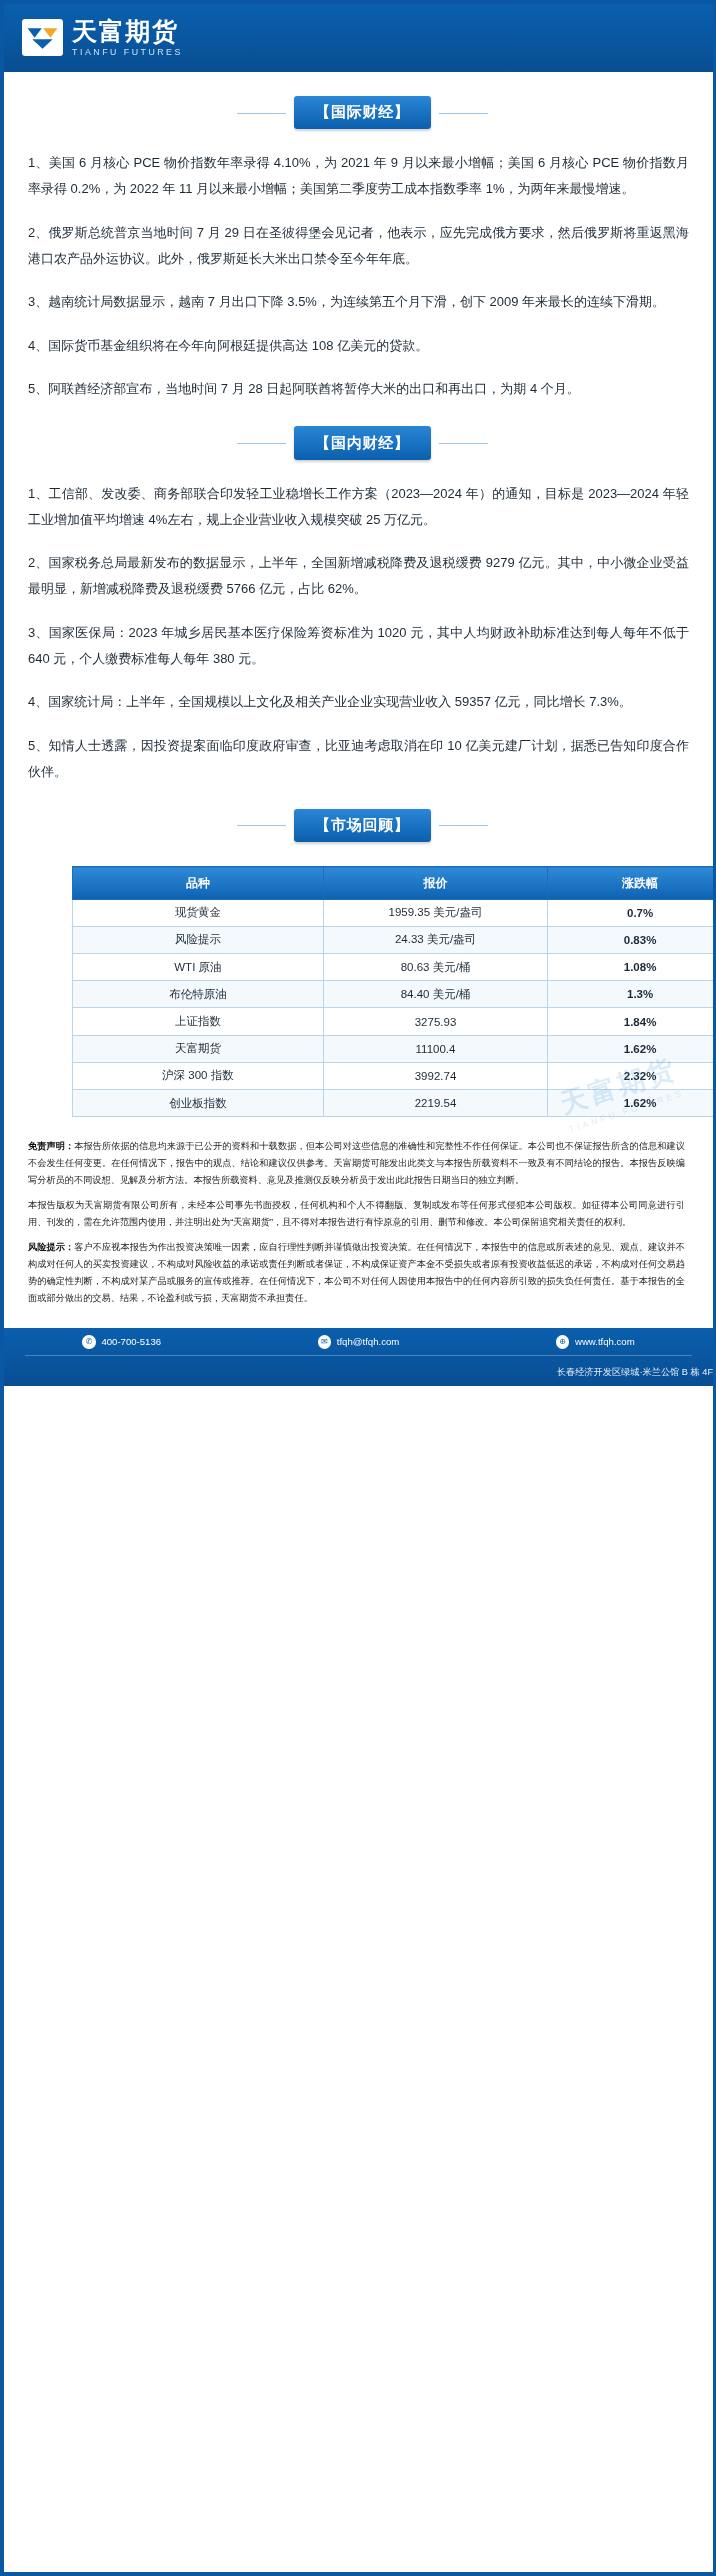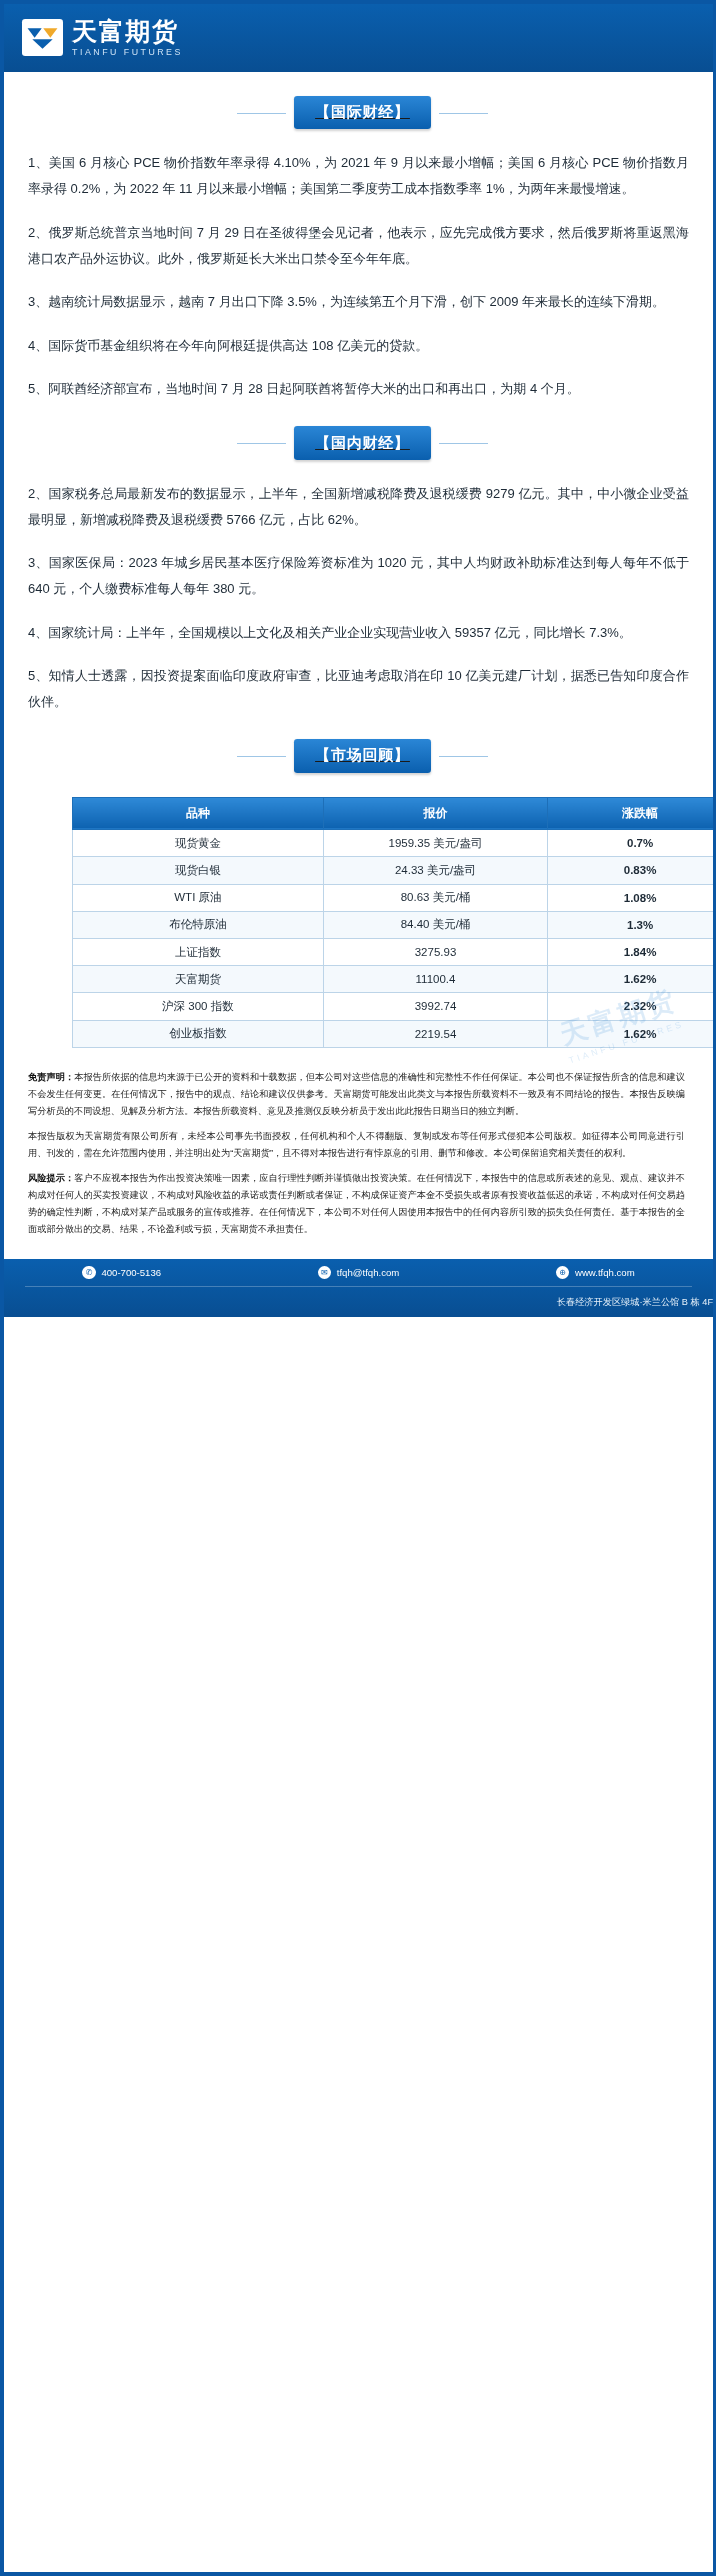--- a/index.html
+++ b/index.html
@@ -75,21 +75,20 @@
   .banner-inner:before { left: 0; border-left: 8.8px solid rgba(255,255,255,0.55); }
   .banner-inner:after { right: 0; border-right: 8.8px solid rgba(255,255,255,0.55); }
   .banner-text {
     color: #ffffff; font-size: 10.4px; letter-spacing: 0.8px;
   }
 
   
   .section-title-row {
     display: flex; justify-content: center;
     margin: 24px 0 21px 8px;
-    text-decoration: underline;
   }
   .section-title {
     background: linear-gradient(180deg, #2a86d6 0%, #0a5fae 100%);
     color: #ffffff;
     font-size: 15px;
     font-weight: bold;
     padding: 7.2px 21px;
     border-radius: 3.2px;
     letter-spacing: 0.8px;
     box-shadow: 0 1.6px 2.4px rgba(0,0,0,0.18);
@@ -235,20 +234,21 @@
     <p class="para">2、俄罗斯总统普京当地时间 7 月 29 日在圣彼得堡会见记者，他表示，应先完成俄方要求，然后俄罗斯将重返黑海港口农产品外运协议。此外，俄罗斯延长大米出口禁令至今年年底。</p>
     <p class="para">3、越南统计局数据显示，越南 7 月出口下降 3.5%，为连续第五个月下滑，创下 2009 年来最长的连续下滑期。</p>
     <p class="para">4、国际货币基金组织将在今年向阿根廷提供高达 108 亿美元的贷款。</p>
     <p class="para">5、阿联酋经济部宣布，当地时间 7 月 28 日起阿联酋将暂停大米的出口和再出口，为期 4 个月。</p>
   </div>
 
   <div class="section-title-row">
     <div class="section-title">【国内财经】</div>
   </div>
   <div class="content">
+    <p class="para">1、工信部、发改委、商务部联合印发轻工业稳增长工作方案（2023—2024 年）的通知，目标是 2023—2024 年轻工业增加值平均增速 4%左右，规上企业营业收入规模突破 25 万亿元。</p>
     <p class="para">2、国家税务总局最新发布的数据显示，上半年，全国新增减税降费及退税缓费 9279 亿元。其中，中小微企业受益最明显，新增减税降费及退税缓费 5766 亿元，占比 62%。</p>
     <p class="para">3、国家医保局：2023 年城乡居民基本医疗保险筹资标准为 1020 元，其中人均财政补助标准达到每人每年不低于 640 元，个人缴费标准每人每年 380 元。</p>
     <p class="para">4、国家统计局：上半年，全国规模以上文化及相关产业企业实现营业收入 59357 亿元，同比增长 7.3%。</p>
     <p class="para">5、知情人士透露，因投资提案面临印度政府审查，比亚迪考虑取消在印 10 亿美元建厂计划，据悉已告知印度合作伙伴。</p>
   </div>
 
   <div class="section-title-row">
     <div class="section-title">【市场回顾】</div>
   </div>
   <div class="table-wrap">
@@ -260,21 +260,21 @@
           <th>涨跌幅</th>
         </tr>
       </thead>
       <tbody>
         <tr>
           <td class="col-name">现货黄金</td>
           <td class="col-price">1959.35 美元/盎司</td>
           <td class="col-chg">0.7%</td>
         </tr>
         <tr>
-          <td class="col-name">现货白银</td>
+          <td class="col-name">风险提示</td>
           <td class="col-price">24.33 美元/盎司</td>
           <td class="col-chg">0.83%</td>
         </tr>
         <tr>
           <td class="col-name">WTI 原油</td>
           <td class="col-price">80.63 美元/桶</td>
           <td class="col-chg">1.08%</td>
         </tr>
         <tr>
           <td class="col-name">布伦特原油</td>

